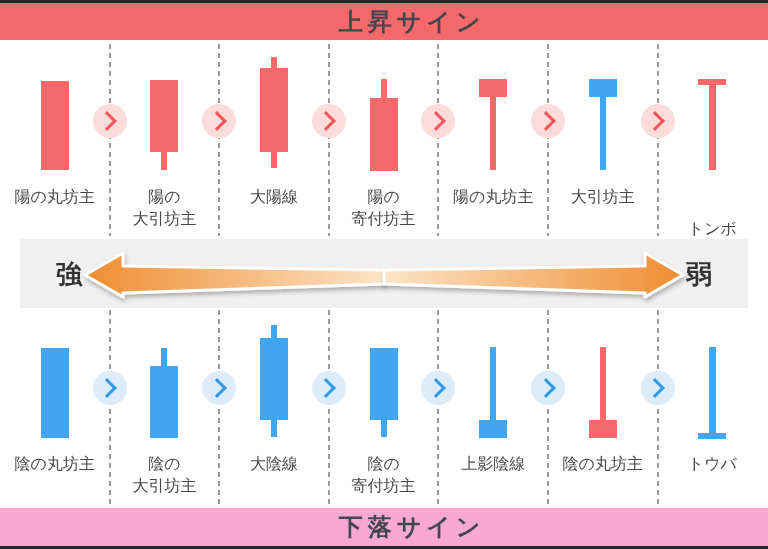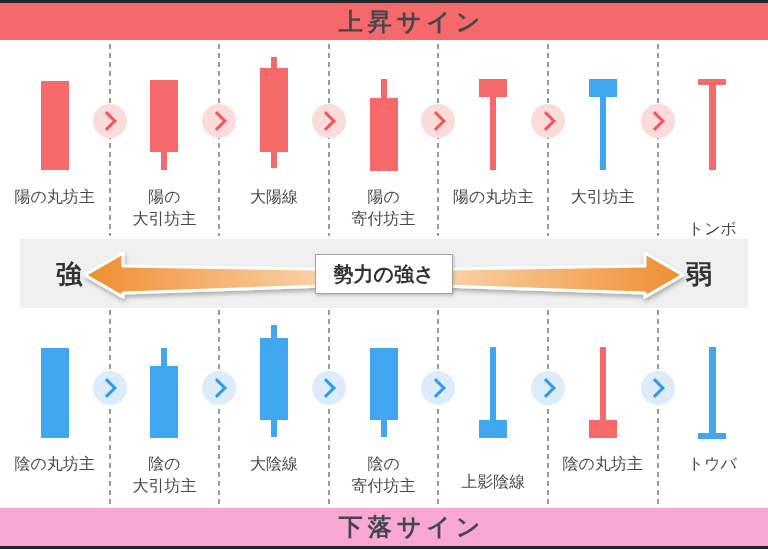--- a/index.html
+++ b/index.html
@@ -114,21 +114,21 @@
         <div class="clabel" style="left: 220px; top: 453px; width: 108px;">大陰線</div>
       </div>
       <div>
         <div class="part" style="left: 369.6px; top: 348px; width: 28px; height: 72px; background: rgb(65, 166, 240);"></div>
         <div class="part" style="left: 380.6px; top: 420px; width: 6px; height: 17px; background: rgb(65, 166, 240);"></div>
         <div class="clabel" style="left: 329.6px; top: 453px; width: 108px;">陰の<br>寄付坊主</div>
       </div>
       <div>
         <div class="part" style="left: 490.2px; top: 347px; width: 6px; height: 73px; background: rgb(65, 166, 240);"></div>
         <div class="part" style="left: 479.2px; top: 420px; width: 28px; height: 18px; background: rgb(65, 166, 240);"></div>
-        <div class="clabel" style="left: 439.2px; top: 453px; width: 108px; margin-top: 18px;">上影陰線</div>
+        <div class="clabel" style="left: 439.2px; top: 453px; width: 108px;">上影陰線</div>
       </div>
       <div>
         <div class="part" style="left: 599.8px; top: 347px; width: 6px; height: 73px; background: rgb(245, 105, 107);"></div>
         <div class="part" style="left: 588.8px; top: 420px; width: 28px; height: 18px; background: rgb(245, 105, 107);"></div>
         <div class="clabel" style="left: 548.8px; top: 453px; width: 108px;">陰の丸坊主</div>
       </div>
       <div>
         <div class="part" style="left: 708.9px; top: 347px; width: 7px; height: 86px; background: rgb(65, 166, 240);"></div>
         <div class="part" style="left: 698.4px; top: 433px; width: 28px; height: 6px; background: rgb(65, 166, 240);"></div>
         <div class="clabel" style="left: 658.4px; top: 453px; width: 108px;">トウバ</div>
@@ -171,23 +171,20 @@
             <stop id="gr1" offset="1" stop-color="#ef8d31"></stop>
         </linearGradient>
         <filter id="ashadow" x="-20%" y="-40%" width="140%" height="200%">
           <feDropShadow dx="1" dy="3" stdDeviation="2" flood-color="#000" flood-opacity="0.28"></feDropShadow>
         </filter>
       </defs>
       <polygon points="65,36 103,14 103,27 364,31 364,45 103,54 103,58" fill="url(#gl)" stroke="#ffffff" stroke-width="3" stroke-linejoin="round" filter="url(#ashadow)"></polygon>
       <polygon points="663,36 625,14 625,27 364,31 364,45 625,54 625,58" fill="url(#gr)" stroke="#ffffff" stroke-width="3" stroke-linejoin="round" filter="url(#ashadow)"></polygon>
     </svg>
     <span class="endlab left">強</span>
-    <div class="centerbox">
-      <span>勢力の強さ</span>
-    </div>
     <span class="endlab right">弱</span>
   </div>
 
   <div class="banner bottom" style="background: #f9a8d4;">
     <span>下落サイン</span>
   </div>
 
   <div class="edge bottom" style="background: rgb(35, 37, 43);"></div>
 </div>
 

